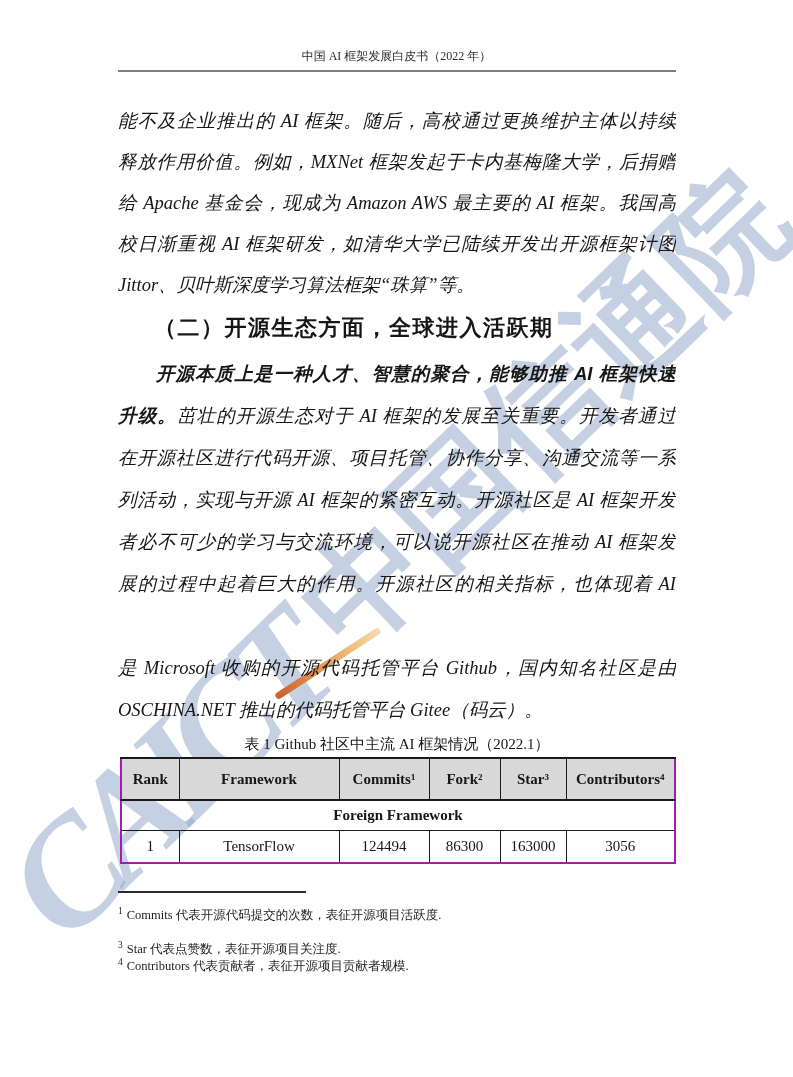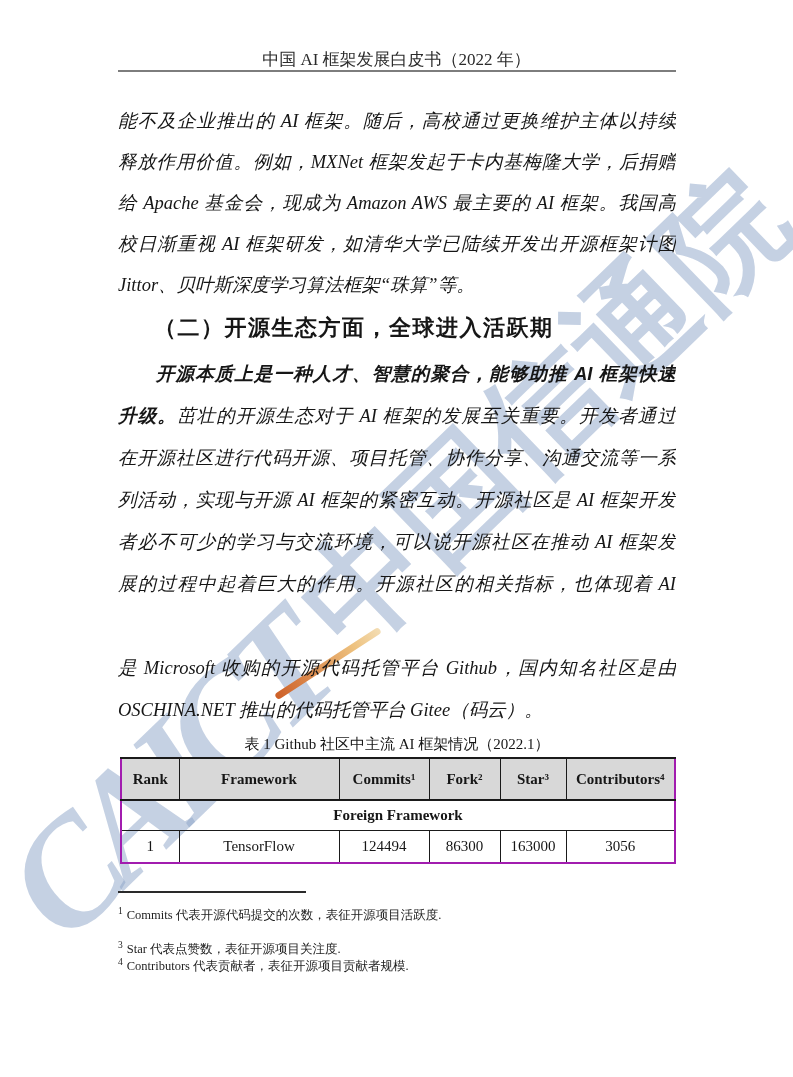--- a/index.html
+++ b/index.html
@@ -23,21 +23,21 @@
   .swoosh {
     position:absolute; left:266px; top:660px; width:124px; height:7px;
     border-radius:4px; transform:rotate(-33deg); z-index:0;
     background:linear-gradient(90deg,#cd5f27,#eec27f 75%,#f3ddb4);
     pointer-events:none;
   }
   
   .content { position:absolute; inset:0; z-index:1; }
   .header-title {
     position:absolute; top:48px; left:0; width:100%; text-align:center;
-    font-size:17px; color:#2b2b2b;
+    font-size:12px; color:#2b2b2b;
   }
   .header-rule {
     position:absolute; top:70px; left:118px; width:558px; height:2px;
     background:#7d7d7d;
   }
   .bline {
     position:absolute; left:118px; width:558px; height:31px;
     font-size:18.5px; line-height:30px;
     text-align:justify; text-align-last:justify; overflow:hidden;font-style:italic;
   }

